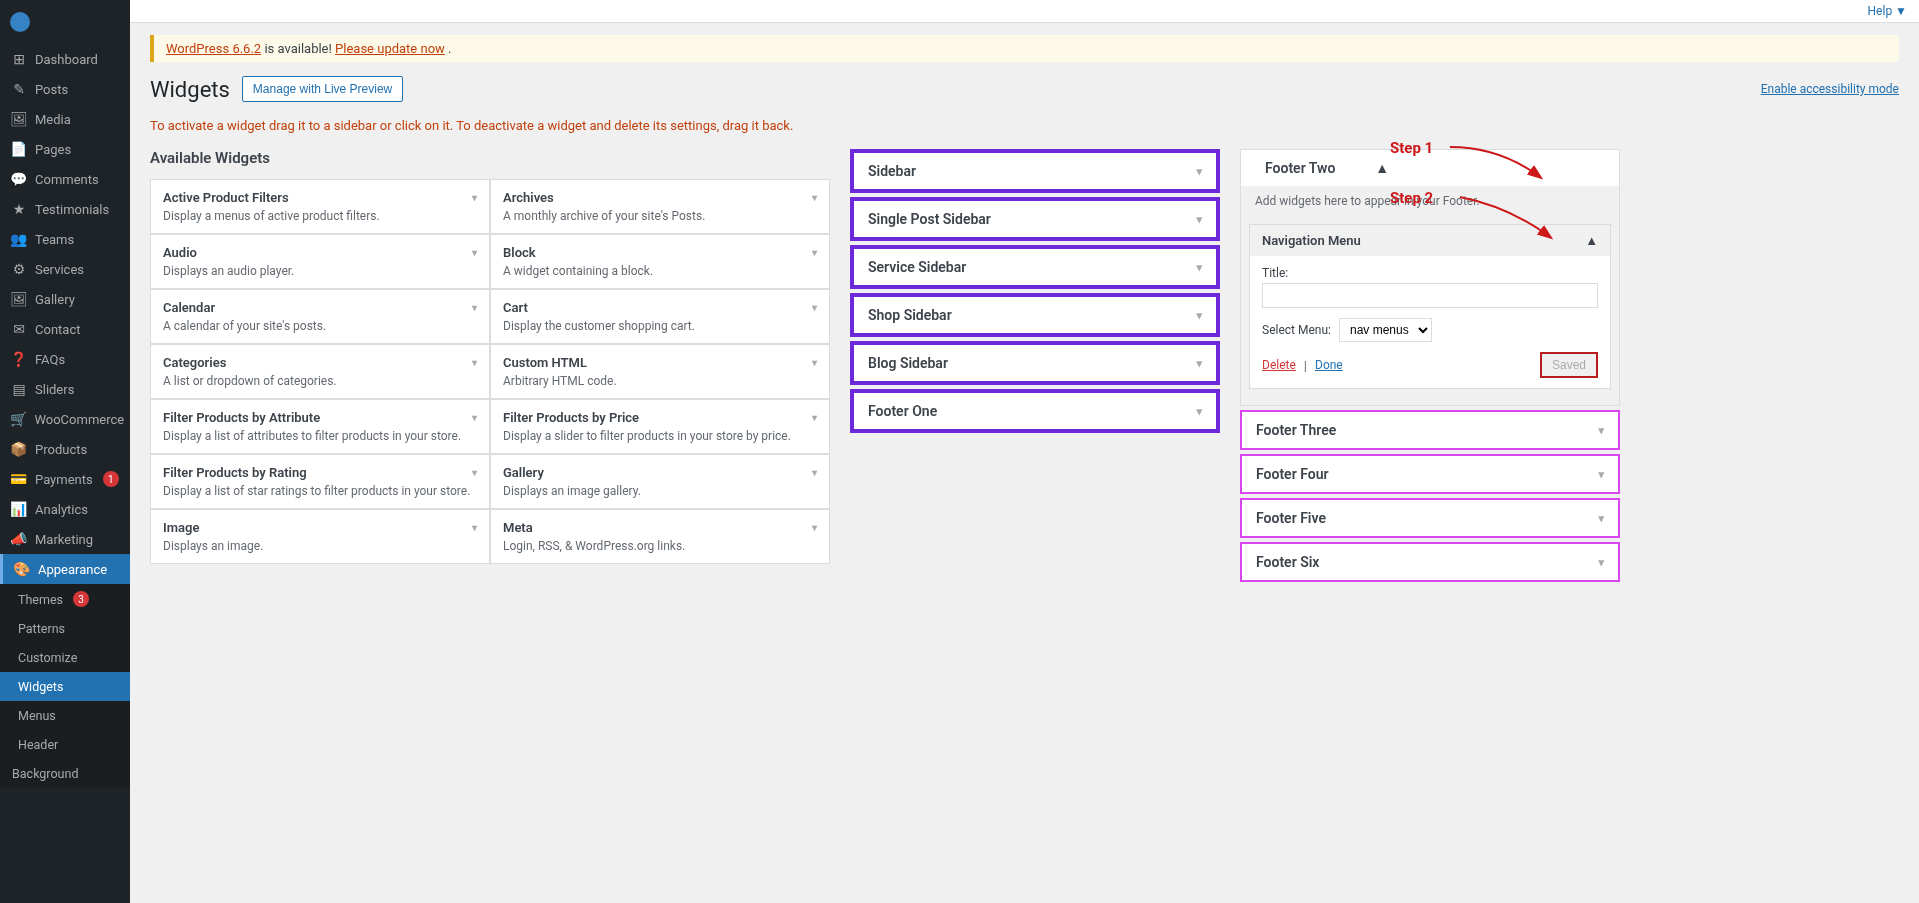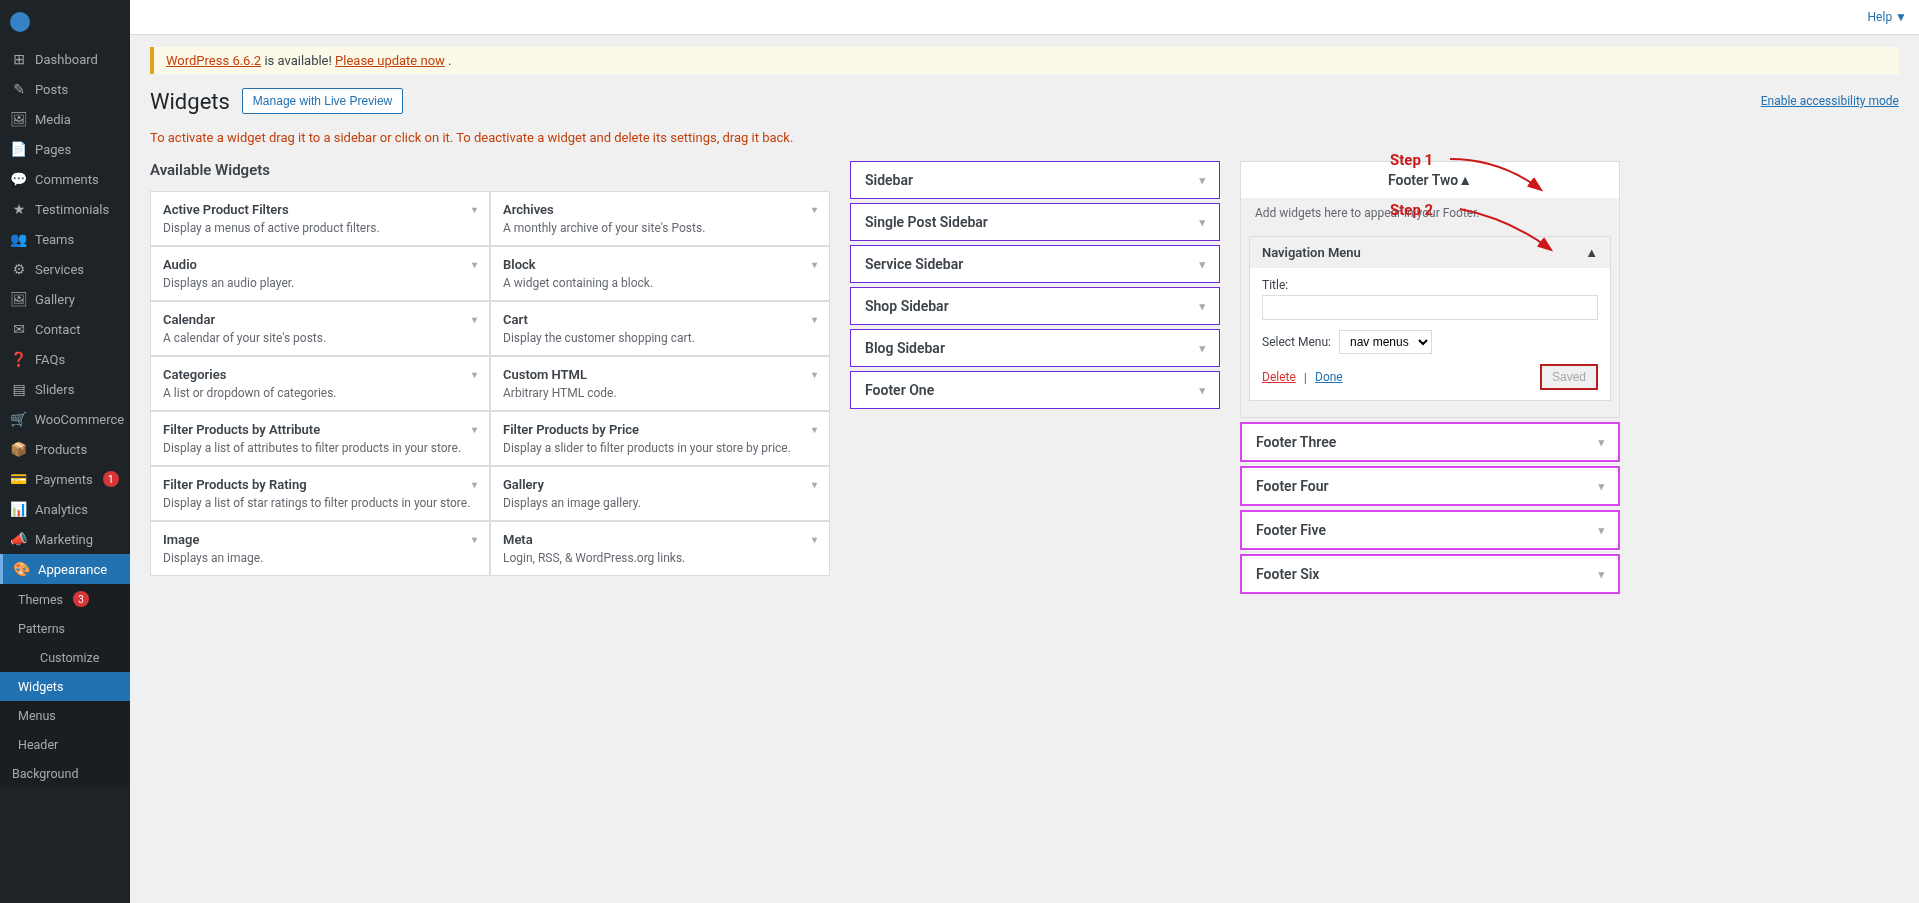--- a/index.html
+++ b/index.html
@@ -58,21 +58,21 @@
     
     #main {
       flex: 1;
       display: flex;
       flex-direction: column;
       overflow: hidden;
     }
     #topbar {
       background: #fff;
       border-bottom: 1px solid #dcdcde;
-      padding: 10px 12px;
+      padding: 4px 12px;
       display: flex;
       justify-content: flex-end;
       align-items: flex-end;
     }
     .topbar-help {
       font-size: 12px;
       color: #2271b1;
       cursor: pointer;
       display: flex; align-items: center; gap: 2px;
     }
@@ -161,21 +161,21 @@
     }
     .widget-chevron { color: #a7aaad; font-size: 10px; }
 
     
     .sidebar-areas-col {
       width: 370px;
       flex-shrink: 0;
     }
     .sidebar-area {
       background: #f0f0f1;
-      border: 1px solid #6d28d9;
+      border: 4px solid #6d28d9;
       margin-bottom: 4px;
     }
     .sidebar-area-header {
       background: #fff;
       padding: 10px 14px;
       display: flex;
       align-items: center;
       justify-content: space-between;
       font-size: 14px;
       font-weight: 600;
@@ -188,26 +188,27 @@
       width: 380px;
       flex-shrink: 0;
     }
     .footer-two-box {
       background: #f0f0f1;
       border: 1px solid #dcdcde;
       margin-bottom: 4px;
     }
     .footer-two-header {
       background: #fff;
-      padding: 10px 14px;
-      display: flex;
-      align-items: center;
-      justify-content: center;
+      padding: 10px 24px;
+      display: flex;
+      align-items: center;
+      justify-content: flex-start;
       font-size: 14px;
       font-weight: 600;
+      gap: 40px;
     }
     .footer-two-desc {
       padding: 8px 14px;
       font-size: 12px;
       color: #646970;
       background: #f0f0f1;
     }
     .footer-two-widget {
       margin: 8px;
       background: #fff;
@@ -367,21 +368,21 @@
     <span>Appearance</span>
   </div>
   <div class="sidebar-submenu">
     <div class="sidebar-item" style="padding-left:18px;">
       <span>Themes</span>
       <span class="badge">3</span>
     </div>
     <div class="sidebar-item" style="padding-left:18px;">
       <span>Patterns</span>
     </div>
-    <div class="sidebar-item" style="padding-left:34px;margin-left:6px;">
+    <div class="sidebar-item" style="padding-left:18px;">
       <span>Customize</span>
     </div>
     <div class="sidebar-item" style="padding-left:18px;background:#2271b1;color:#fff;">
       <span>Widgets</span>
     </div>
     <div class="sidebar-item" style="padding-left:18px;">
       <span>Menus</span>
     </div>
     <div class="sidebar-item" style="padding-left:18px;">
       <span>Header</span>

